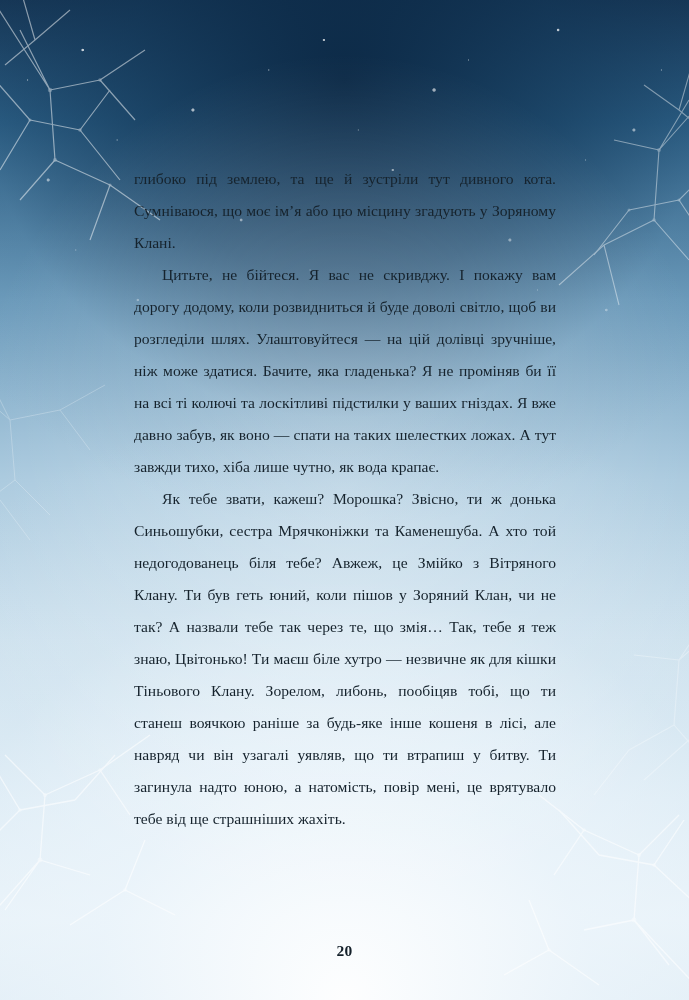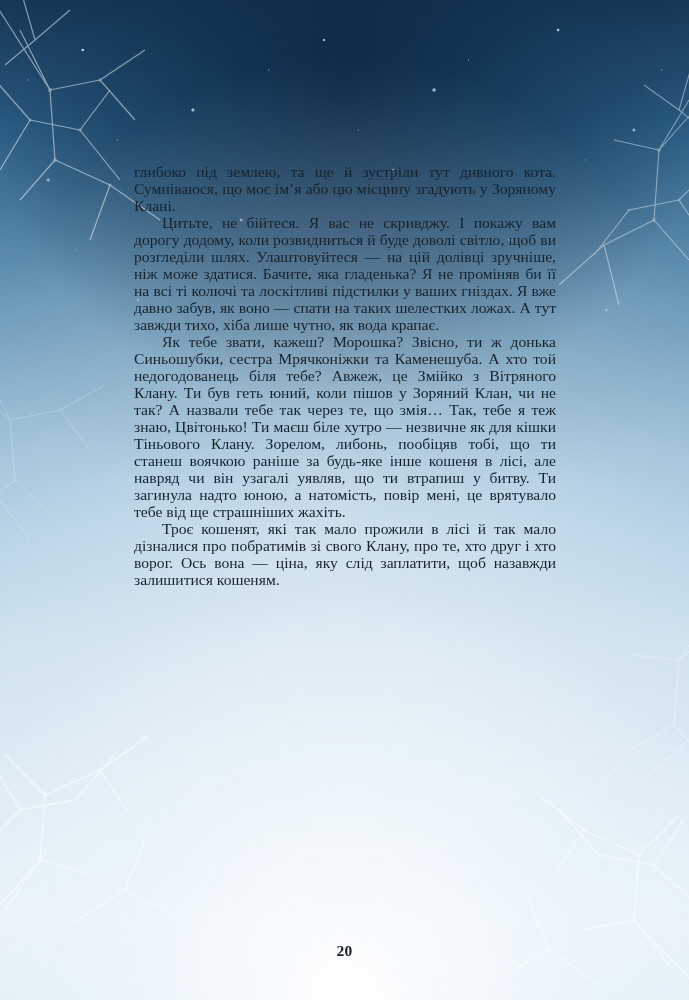--- a/index.html
+++ b/index.html
@@ -76,21 +76,21 @@
     background: radial-gradient(ellipse 78% 62% at 50% 50%, rgba(255,255,255,0.30) 0%, rgba(255,255,255,0.12) 45%, rgba(255,255,255,0) 72%);
   }
 
   
   .text-column {
     position: absolute;
     left: 134px;
     top: 163px;
     width: 422px;
     font-size: 15.6px;
-    line-height: 17px;
+    line-height: 32px;
     color: #16232d;
     text-align: justify;
     text-justify: inter-word;
     hyphens: manual;
   }
   .text-column p {
     margin: 0;
     text-indent: 28px;
   }
   .text-column p.noindent {
@@ -196,18 +196,17 @@
       <circle cx="100" cy="240" r="1.8"></circle>
     </g>
   </svg>
 
   <div class="vignette"></div>
 
   <div class="text-column">
     <p class="noindent">глибоко під землею, та ще й зустріли тут дивного кота. Сумніваюся, що моє ім’я або цю місцину згадують у Зоряному Клані.</p>
     <p>Цитьте, не бійтеся. Я вас не скривджу. І покажу вам дорогу додому, коли розвидниться й буде доволі світло, щоб ви розгледіли шлях. Улаштовуйтеся — на цій долівці зручніше, ніж може здатися. Бачите, яка гладенька? Я не проміняв би її на всі ті колючі та лоскітливі підстилки у ваших гніздах. Я вже давно забув, як воно — спати на таких шелестких ложах. А тут завжди тихо, хіба лише чутно, як вода крапає.</p>
     <p>Як тебе звати, кажеш? Морошка? Звісно, ти ж донька Синьошубки, сестра Мрячконіжки та Каменешуба. А хто той недогодованець біля тебе? Авжеж, це Змійко з Вітряного Клану. Ти був геть юний, коли пішов у Зоряний Клан, чи не так? А назвали тебе так через те, що змія… Так, тебе я теж знаю, Цвітонько! Ти маєш біле хутро — незвичне як для кішки Тіньового Клану. Зорелом, либонь, пообіцяв тобі, що ти станеш воячкою раніше за будь-яке інше кошеня в лісі, але навряд чи він узагалі уявляв, що ти втрапиш у битву. Ти загинула надто юною, а натомість, повір мені, це врятувало тебе від ще страшніших жахіть.</p>
-    <p>Троє кошенят, які так мало прожили в лісі й так мало дізналися про побратимів зі свого Клану, про те, хто друг і хто ворог. Ось вона — ціна, яку слід заплатити, щоб назавжди залишитися кошеням.</p>
   </div>
 
   <div class="page-number">20</div>
 
 </div>
 
 </body></html>

